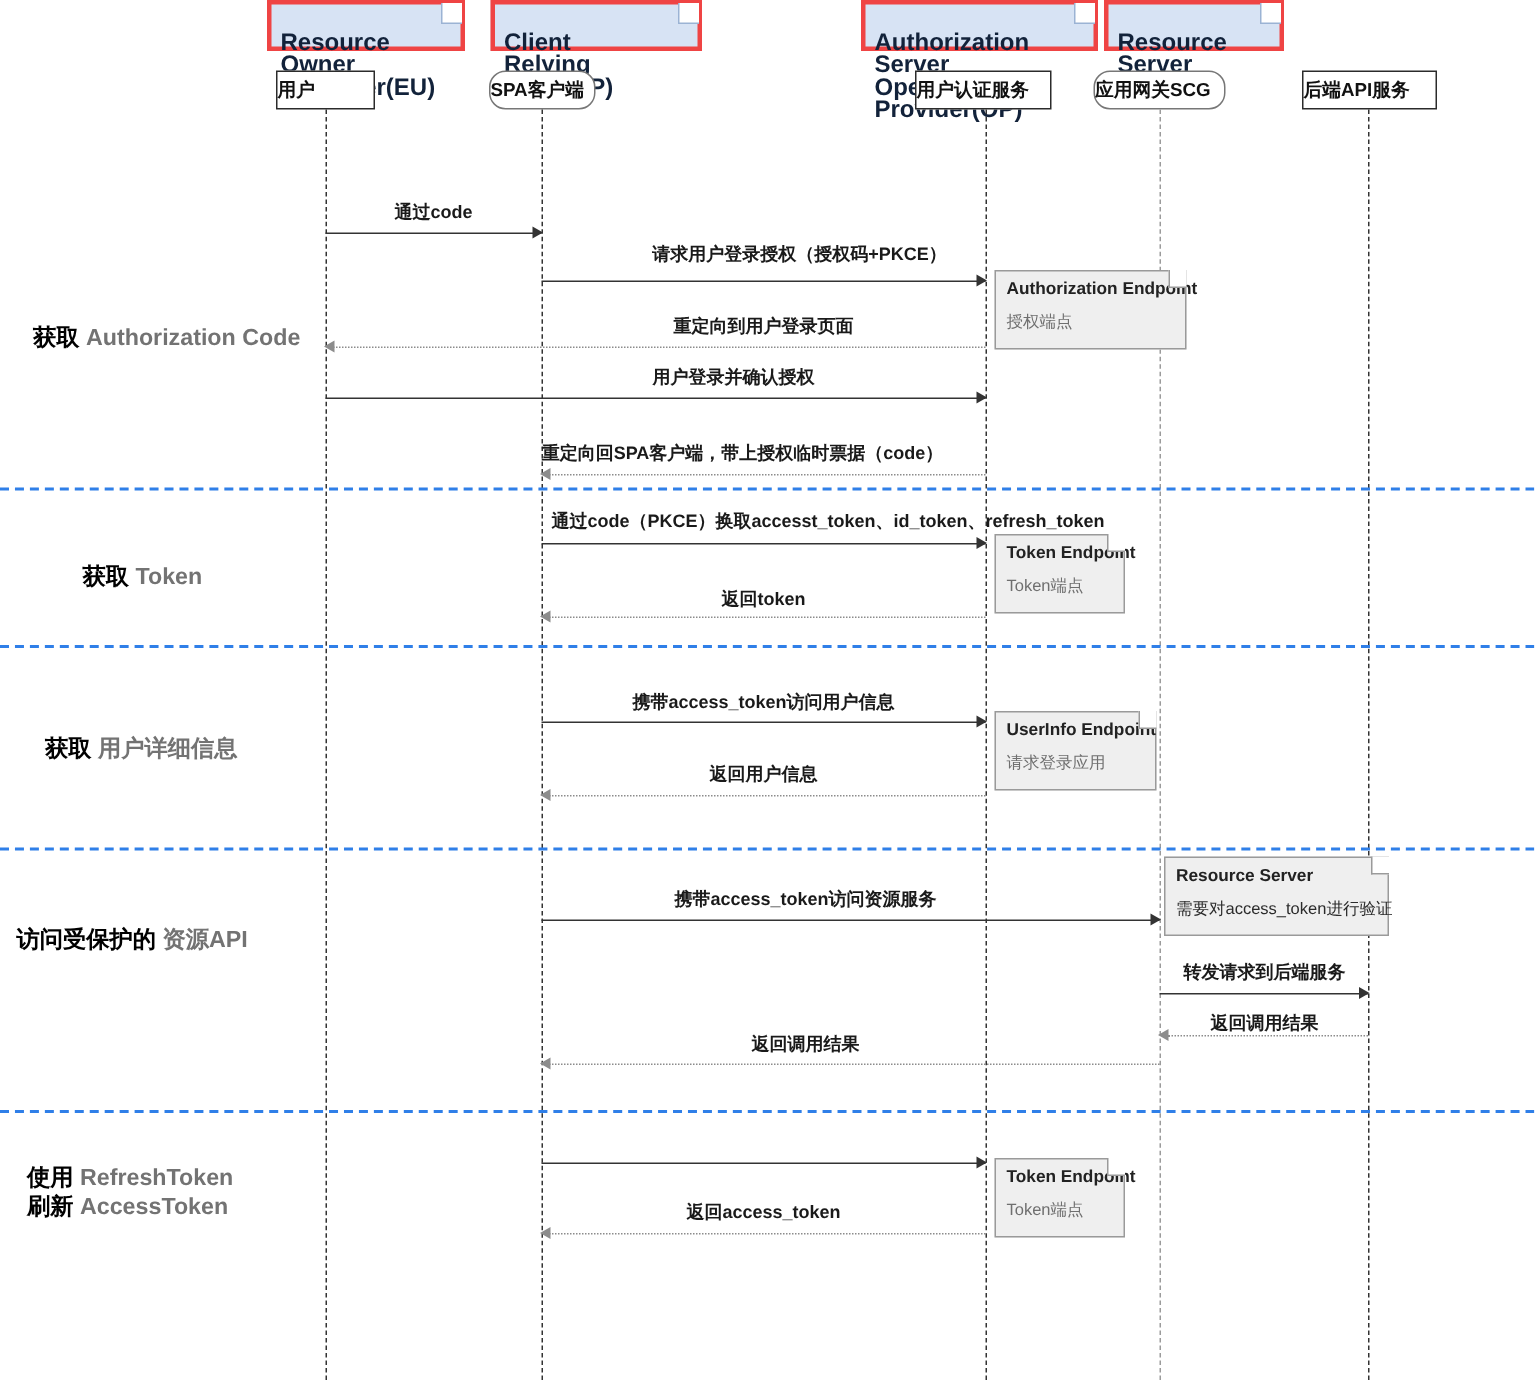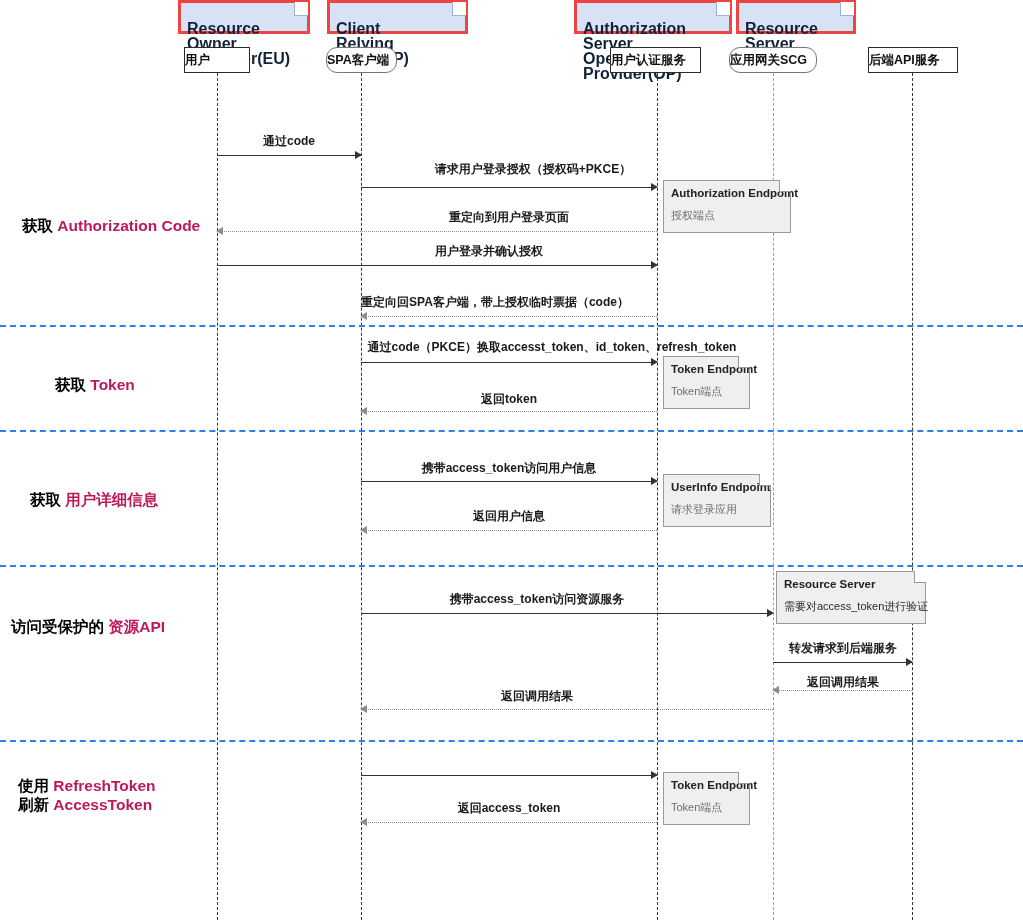--- a/index.html
+++ b/index.html
@@ -78,21 +78,21 @@
 
   
   .sec-label {
     position: absolute;
     font-size: 15.5px;
     font-weight: bold;
     color: #000000;
     line-height: 19px;
     white-space: nowrap;
   }
-  .sec-label .accent { color: #be185d; }
+  .sec-label .accent { color: #737373; }
 
   
   .msg-line {
     position: absolute;
     height: 0;
   }
   .msg-line.solid { border-top: 1.4px solid #333333; }
   .msg-line.dotted { border-top: 1.2px dotted #8c8c8c; }
 
   .arrow-r, .arrow-l {

